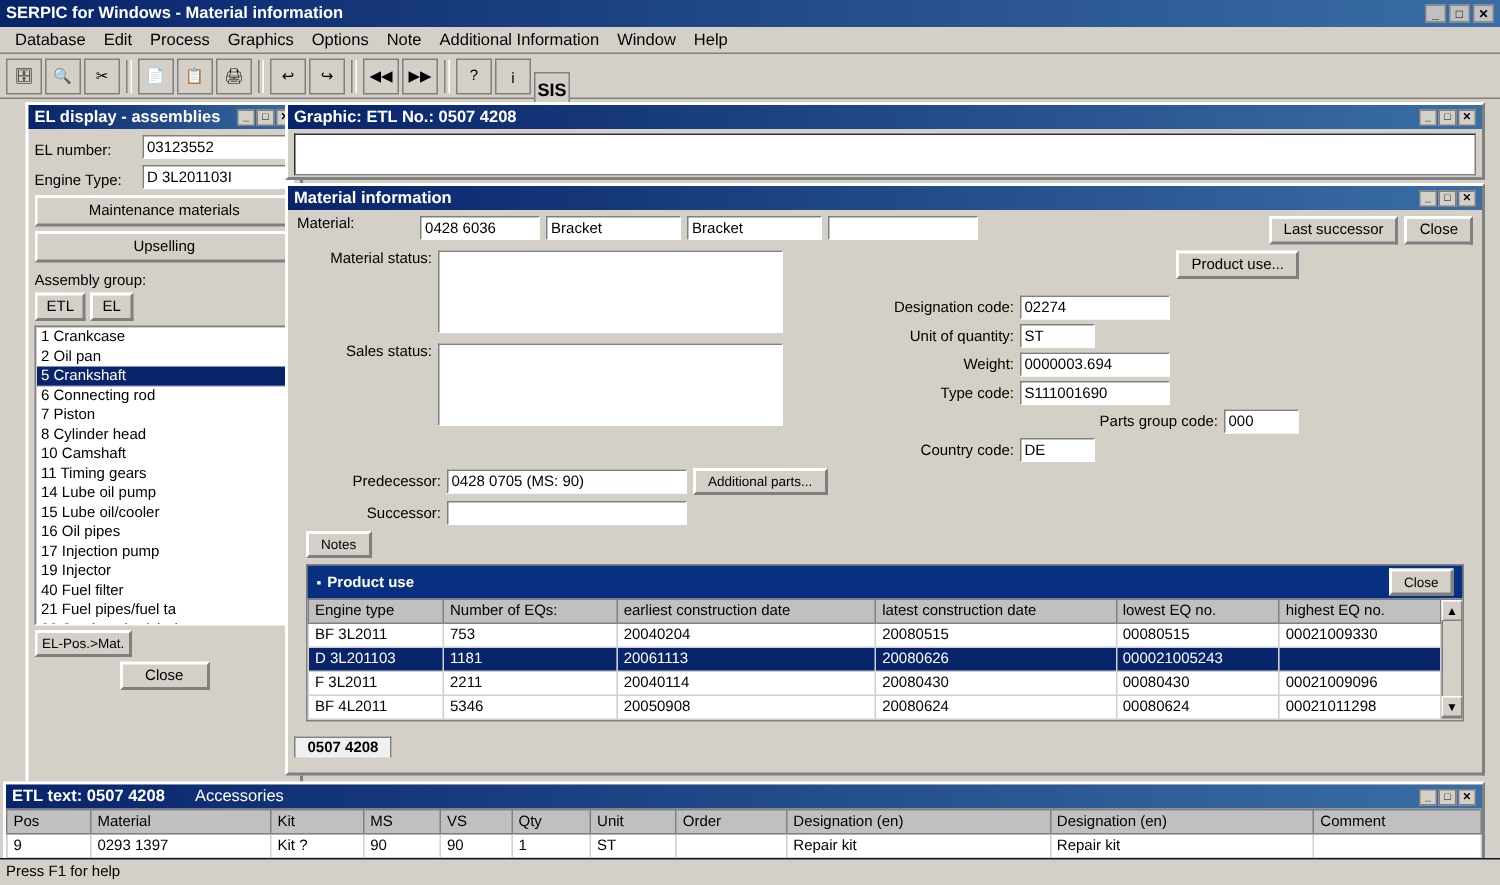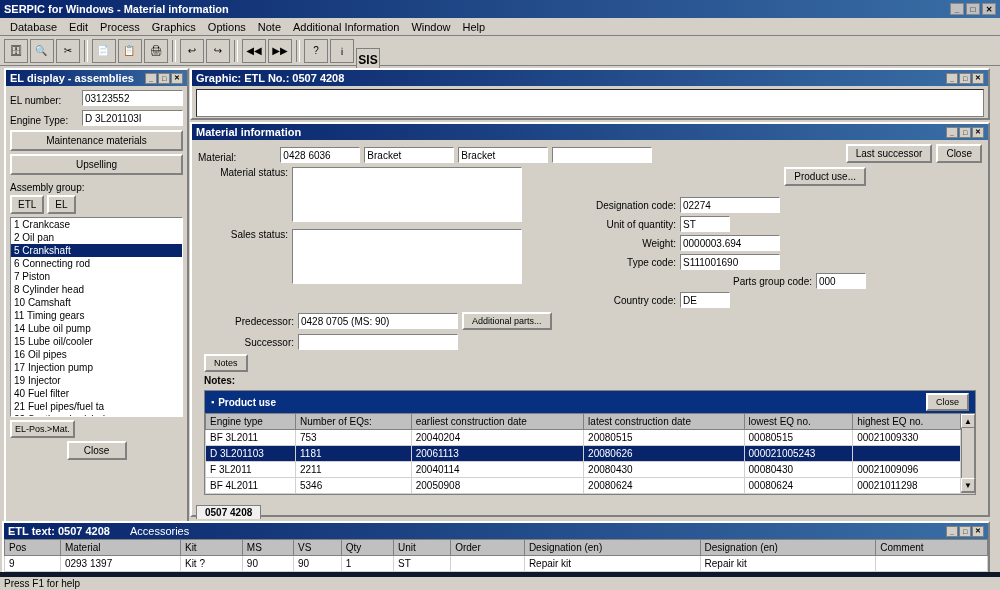--- a/index.html
+++ b/index.html
@@ -277,21 +277,21 @@
     }
 
     
     .status-bar {
       position: absolute;
       bottom: 0;
       left: 0;
       right: 0;
       height: 18px;
       background: #d4d0c8;
-      border-top: 5px solid #0f172a;
+      border-top: 1px solid #0f172a;
       display: flex;
       align-items: center;
       padding: 0 4px;
       font-size: 10px;
     }
 
     .scrollbar-v {
       width: 14px;
       background: #d4d0c8;
       border: 1px solid #808080;
@@ -384,21 +384,21 @@
   <div class="toolbar-btn">◀◀</div>
   <div class="toolbar-btn">▶▶</div>
   <div class="toolbar-separator"></div>
   <div class="toolbar-btn">?</div>
   <div class="toolbar-btn">ℹ</div>
   <div class="toolbar-btn" style="font-size:12px;font-weight:bold;margin-top:19px;">SIS</div>
 </div>
 
 <div class="main-content" style="position:relative; height:524px;">
 
-  <div class="win el-display" style="left:4px;top:2px;">
+  <div class="win el-display" style="left:17px;top:2px;">
     <div class="win-title">
       <span>EL display - assemblies</span>
       <div class="win-title-btns">
         <div class="win-title-btn">_</div>
         <div class="win-title-btn">□</div>
         <div class="win-title-btn">✕</div>
       </div>
     </div>
     <div style="padding:4px;">
       <div class="field-row">
@@ -461,21 +461,21 @@
     <div class="win-title">
       <span>Material information</span>
       <div class="win-title-btns">
         <div class="win-title-btn">_</div>
         <div class="win-title-btn">□</div>
         <div class="win-title-btn">✕</div>
       </div>
     </div>
     <div style="position:relative;padding:4px 6px;">
 
-      <div style="display:flex;align-items:flex-end;gap:4px;margin-bottom:4px;">
+      <div style="display:flex;align-items:flex-start;gap:4px;margin-bottom:4px;">
         <span style="font-size:10px;">Material:</span>
         <input class="mat-input" value="0428 6036" style="width: 80px; margin-left: 40px;">
         <input class="mat-input" value="Bracket" style="width: 90px;">
         <input class="mat-input" value="Bracket" style="width: 90px;">
         <input class="mat-input" value="" style="width: 100px;">
         <div style="margin-left:auto;display:flex;gap:4px;padding-left:40px;">
           <button class="btn-classic">Last successor</button>
           <button class="btn-classic">Close</button>
         </div>
       </div>
@@ -527,23 +527,20 @@
         <span style="width:90px;text-align:right;">Predecessor:</span>
         <input class="mat-input" value="0428 0705 (MS: 90)" style="width: 160px;">
         <button class="btn-classic" style="font-size:9px;">Additional parts...</button>
       </div>
       <div class="succ-row">
         <span style="width:90px;text-align:right;">Successor:</span>
         <input class="mat-input" value="" style="width: 160px;">
       </div>
       <div style="margin:2px 6px;">
         <button class="btn-classic" style="font-size:9px;">Notes</button>
-      </div>
-      <div style="margin:2px 6px;">
-        <span style="font-size:10px;font-weight:bold;">Notes:</span>
       </div>
 
       <div class="product-use-section">
         <div class="product-use-title">
           <span style="font-size:9px;margin-right:4px;">▪</span>
           <span>Product use</span>
           <div style="margin-left:auto;">
             <button class="btn-classic" style="font-size:9px;">Close</button>
           </div>
         </div>

